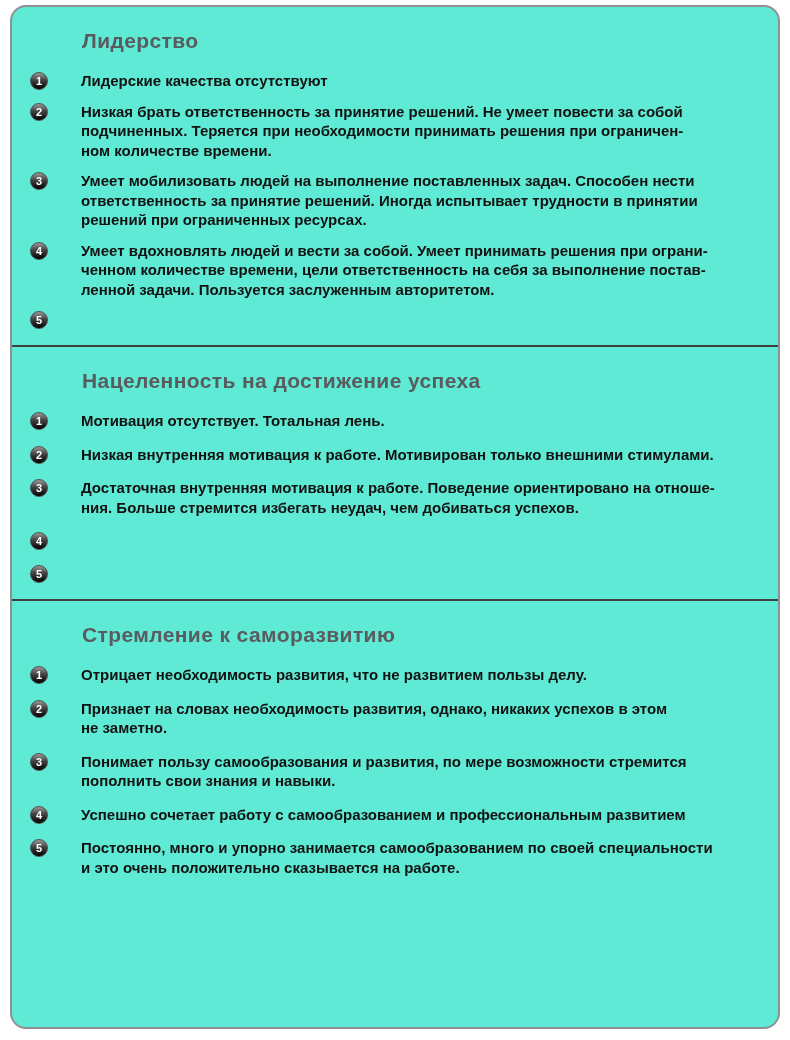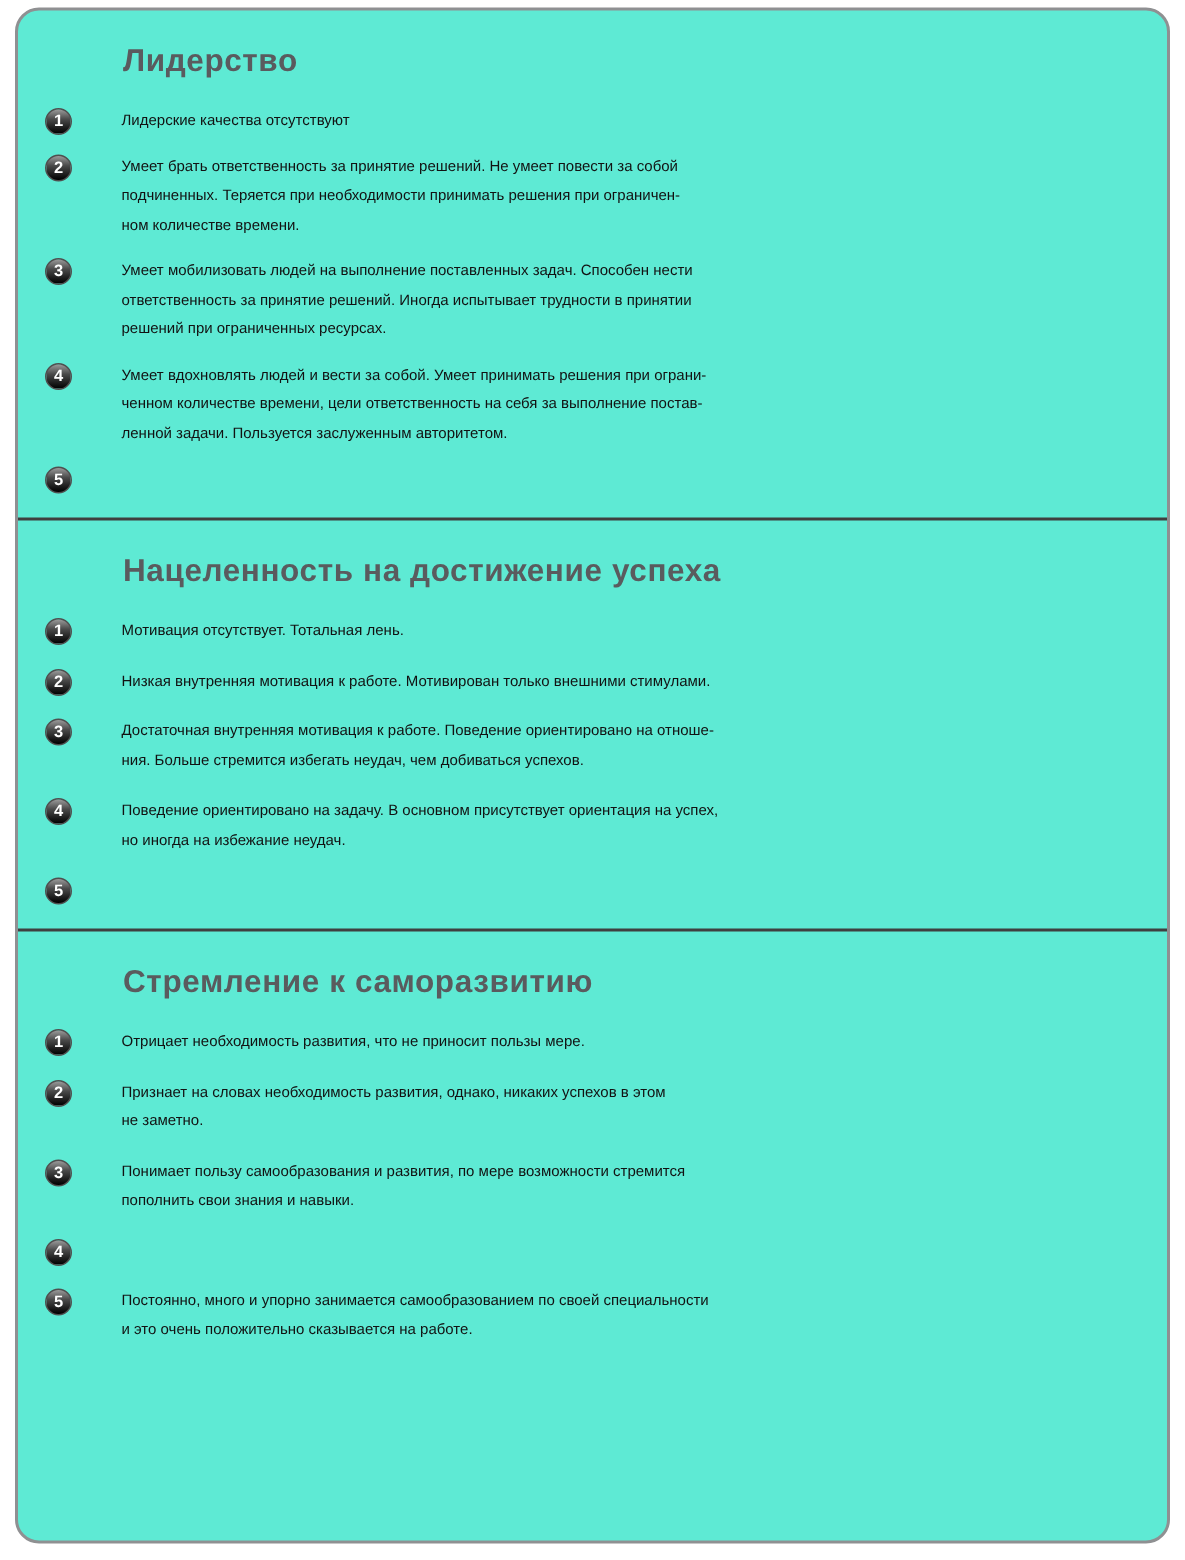--- a/index.html
+++ b/index.html
@@ -42,22 +42,22 @@
     color: #ffffff;
     font-size: 11px;
     font-weight: bold;
     display: flex;
     align-items: center;
     justify-content: center;
     margin-top: 1px;
   }
   .text {
     margin-left: 33px;
-    font-size: 10px;
-    font-weight: normal;
+    font-size: 15px;
+    font-weight: bold;
     color: #121212;
     line-height: 19.5px;
     white-space: pre-line;
   }
   .divider {
     border-top: 2px solid #3f3f3f;
     margin: 16px 0 12px 0;
   }
   .section.second .item, .section.third .item { margin-bottom: 14px; }
 </style>
@@ -68,21 +68,21 @@
 
   <div class="section first">
     <div class="section-title">Лидерство</div>
 
     <div class="item">
       <span class="badge">1</span>
       <div class="text">Лидерские качества отсутствуют</div>
     </div>
     <div class="item">
       <span class="badge">2</span>
-      <div class="text">Умеет брать ответственность за принятие решений. Не умеет повести за собой
+      <div class="text">Низкая брать ответственность за принятие решений. Не умеет повести за собой
 подчиненных. Теряется при необходимости принимать решения при ограничен-
 ном количестве времени.</div>
     </div>
     <div class="item">
       <span class="badge">3</span>
       <div class="text">Умеет мобилизовать людей на выполнение поставленных задач. Способен нести
 ответственность за принятие решений. Иногда испытывает трудности в принятии
 решений при ограниченных ресурсах.</div>
     </div>
     <div class="item">
@@ -109,49 +109,48 @@
       <span class="badge">2</span>
       <div class="text">Низкая внутренняя мотивация к работе. Мотивирован только внешними стимулами.</div>
     </div>
     <div class="item">
       <span class="badge">3</span>
       <div class="text">Достаточная внутренняя мотивация к работе. Поведение ориентировано на отноше-
 ния. Больше стремится избегать неудач, чем добиваться успехов.</div>
     </div>
     <div class="item">
       <span class="badge">4</span>
-      <div class="text">Поведение ориентировано на задачу. В основном присутствует ориентация на успех,
-но иногда на избежание неудач.</div>
     </div>
     <div class="item">
       <span class="badge">5</span>
     </div>
   </div>
 
   <div class="divider"></div>
 
   <div class="section third">
     <div class="section-title">Стремление к саморазвитию</div>
 
     <div class="item">
       <span class="badge">1</span>
-      <div class="text">Отрицает необходимость развития, что не приносит пользы мере.</div>
+      <div class="text">Отрицает необходимость развития, что не развитием пользы делу.</div>
     </div>
     <div class="item">
       <span class="badge">2</span>
       <div class="text">Признает на словах необходимость развития, однако, никаких успехов в этом
 не заметно.</div>
     </div>
     <div class="item">
       <span class="badge">3</span>
       <div class="text">Понимает пользу самообразования и развития, по мере возможности стремится
 пополнить свои знания и навыки.</div>
     </div>
     <div class="item">
       <span class="badge">4</span>
+      <div class="text">Успешно сочетает работу с самообразованием и профессиональным развитием</div>
     </div>
     <div class="item">
       <span class="badge">5</span>
       <div class="text">Постоянно, много и упорно занимается самообразованием по своей специальности
 и это очень положительно сказывается на работе.</div>
     </div>
   </div>
 
 </div>
 

